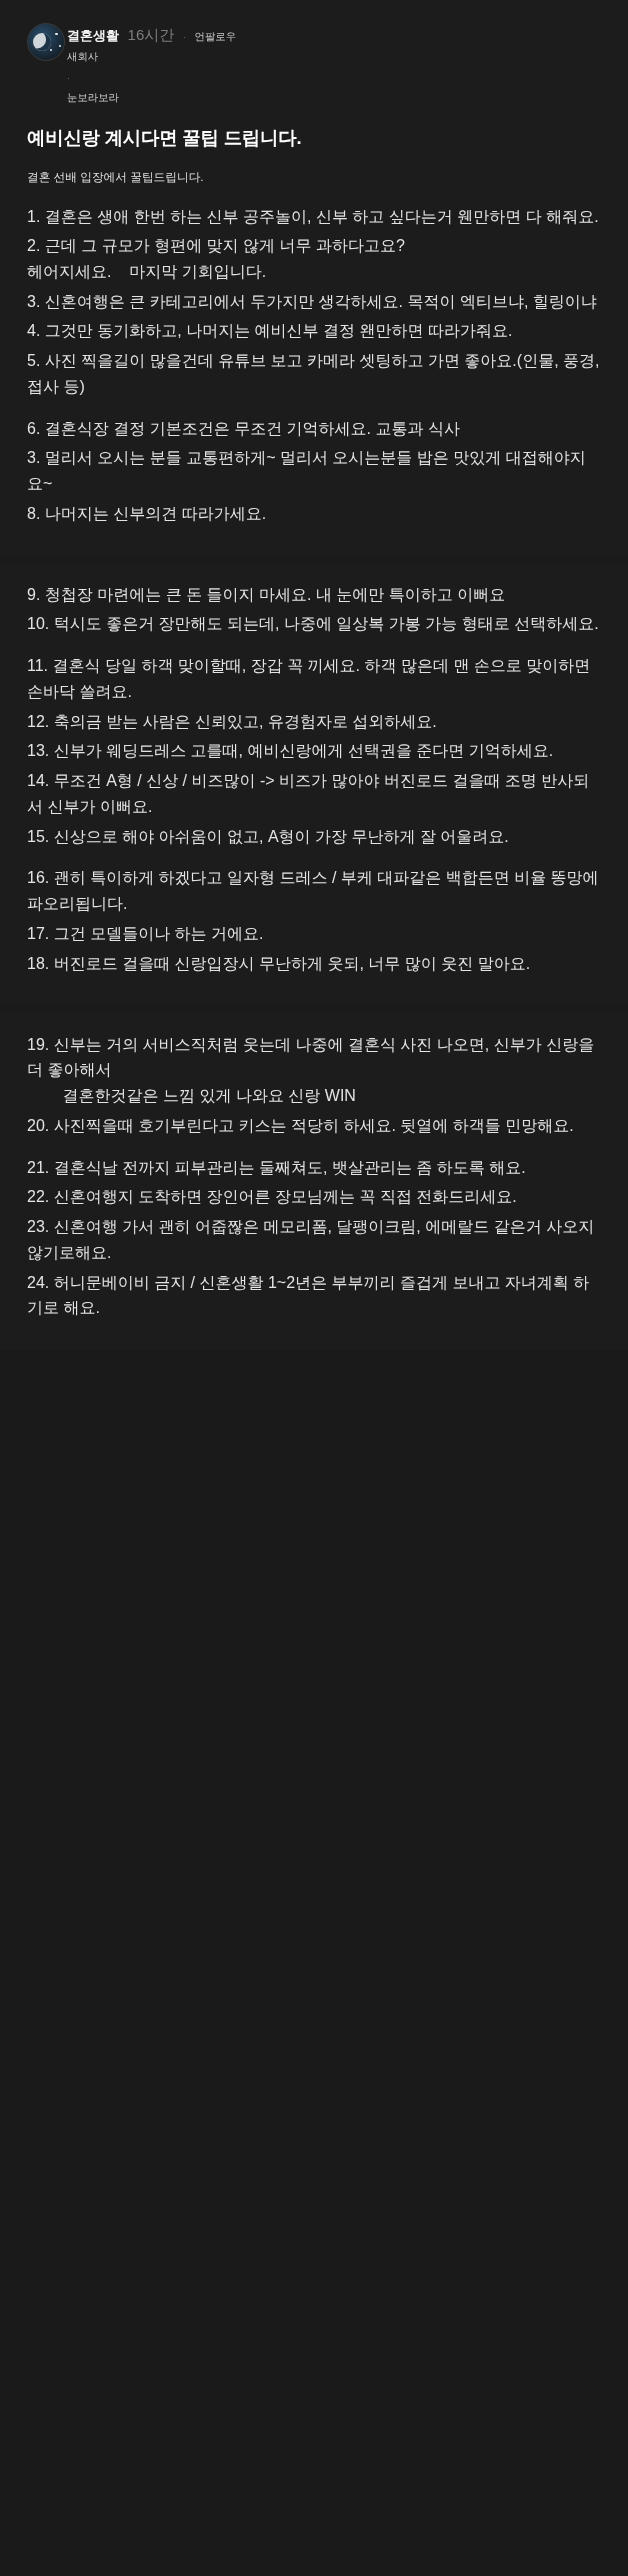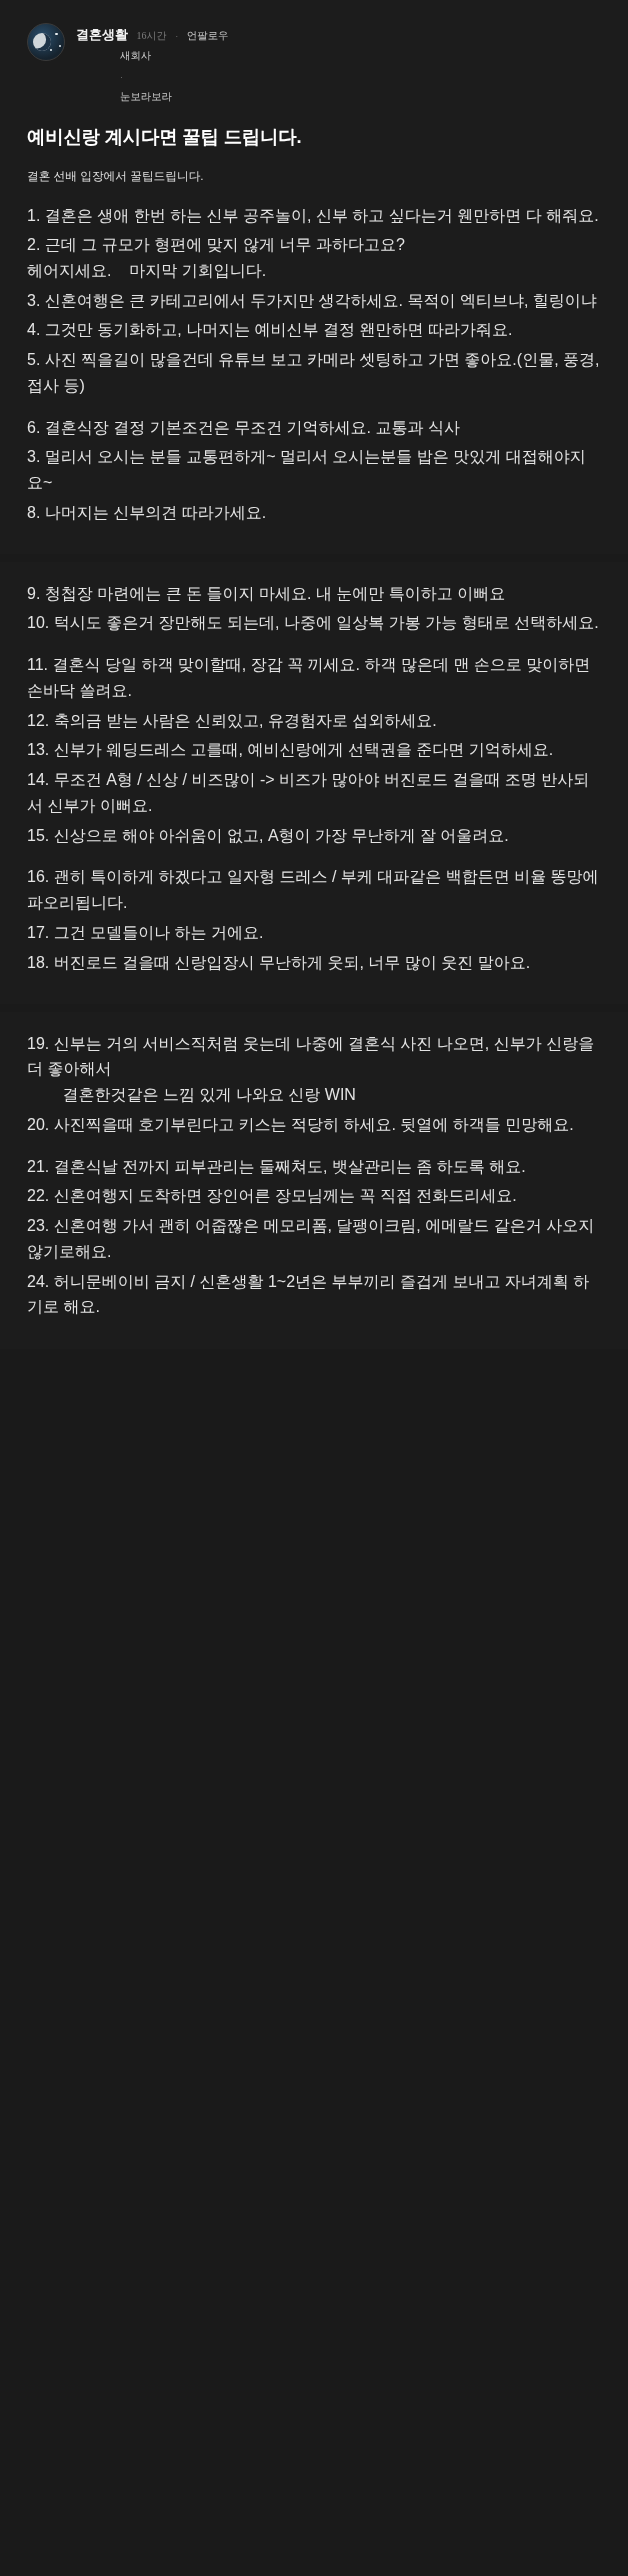--- a/index.html
+++ b/index.html
@@ -20,21 +20,21 @@
   }
   .card {
     background: #1c1c1c;
     color: #e8e8e8;
     padding: 18.4px 27px 24.5px 27px;
   }
   
   .post-header {
     display: flex;
     align-items: flex-start;
-    gap: 11px;
+    gap: 2px;
     padding-top: 4.9px;
     padding-bottom: 3.7px;
     text-align: right;
   }
   .avatar {
     width: 38px;
     height: 38px;
     border-radius: 50%;
     background: radial-gradient(circle at 40% 35%, #2a4f6d 0%, #16232e 70%);
     border: 0.6px solid #3a3a3a;
@@ -60,41 +60,39 @@
   .avatar .s2 { left: 22px; top: 24.5px; width:1.8px;height:1.8px; }
   .avatar .s3 { left: 31px; top: 21px; width:1.8px;height:1.8px; }
   .head-lines { display: flex; flex-direction: column; gap: 5.5px; padding-top: 2.5px; }
   .head-row1 { display: flex; align-items: baseline; gap: 8.6px; }
   .nickname {
     font-size: 13px;
     font-weight: bold;
     color: #f2f2f2;
   }
   .time {
-    font-size: 10px;
+    font-size: 15px;
     color: #7e7e7e;
-    font-family: Liberation Serif, serif;
   }
   .dot-sep {
     color: #6d6d6d;
     font-size: 9.2px;
   }
   .follow {
     font-size: 10.4px;
     color: #c9c9c9;
   }
   .head-row2 { display: flex; align-items: baseline; gap: 8.6px; flex-direction: column; }
   .sub-tag {
     font-size: 10.4px;
     color: #cfcfcf;
   }
   .sub-tag2 {
     font-size: 10.4px;
     color: #cfcfcf;
-    margin-left: 44px;
   }
   
   .title {
     font-size: 18.4px;
     font-weight: bold;
     color: #ffffff;
     margin: 16px 0 20px 0;
     letter-spacing: -0.2px;
   }
   .lede {

